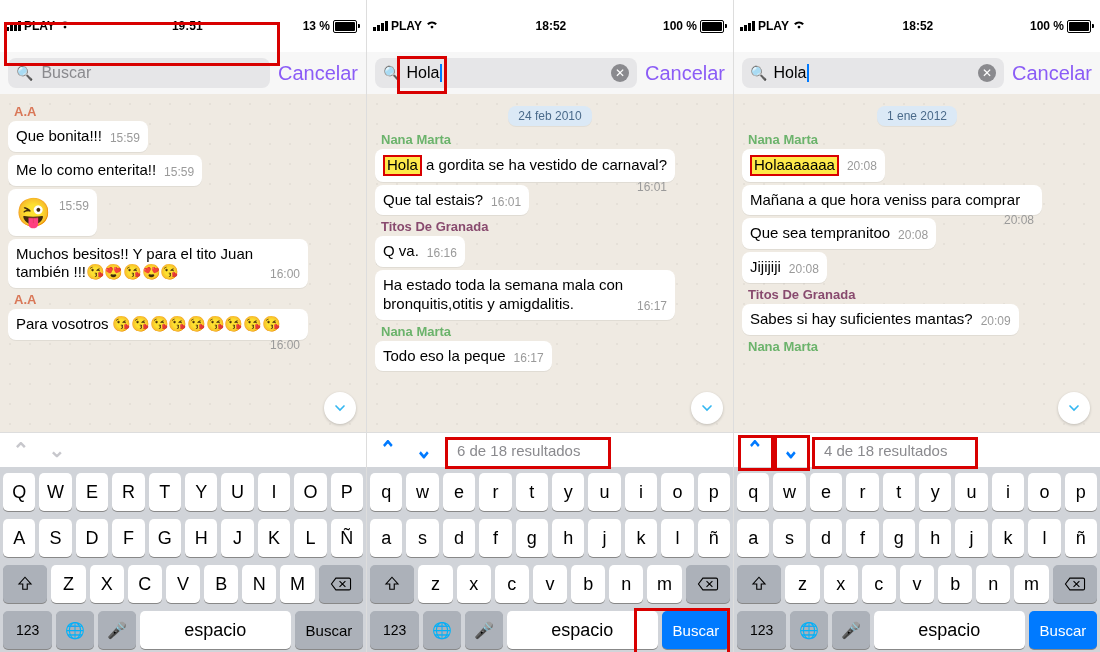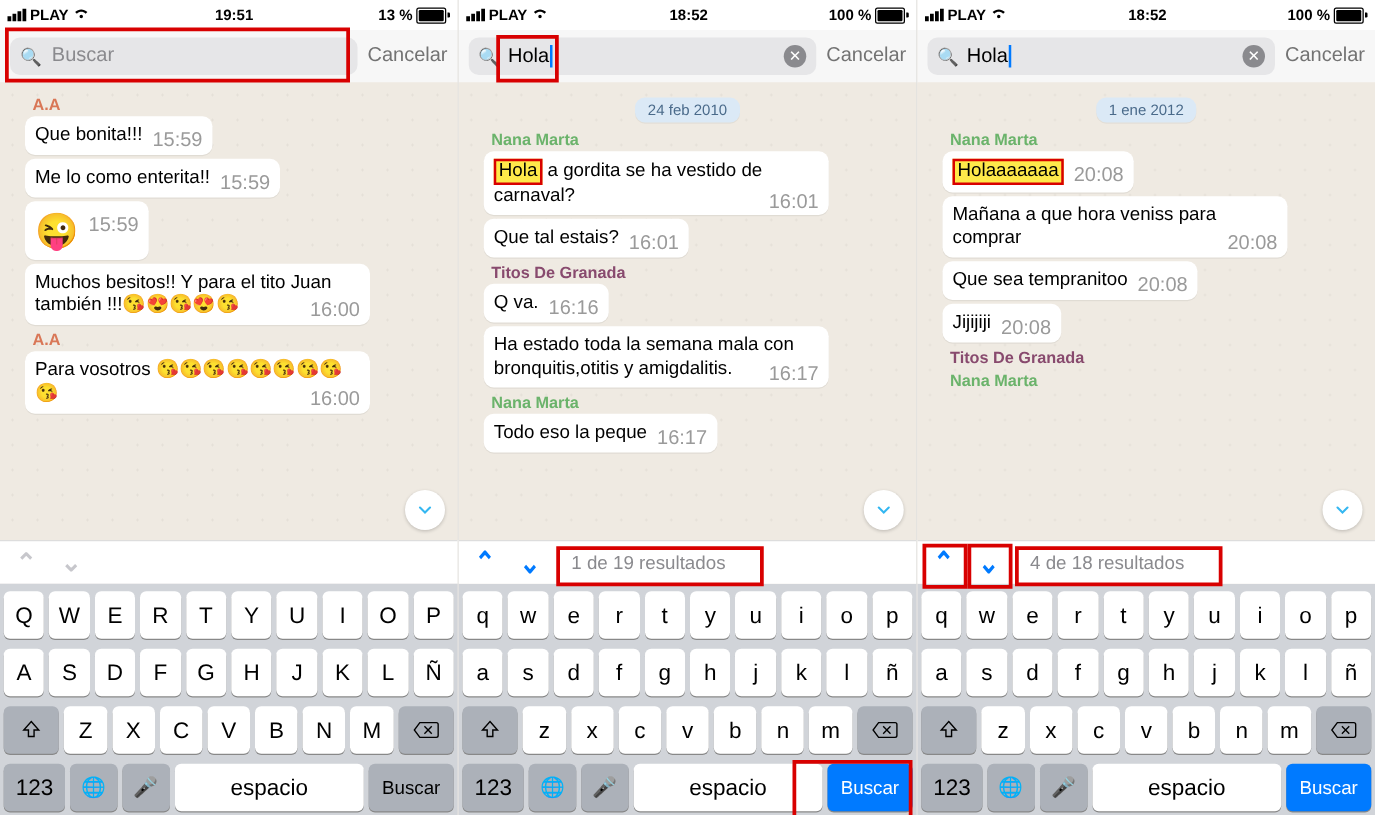--- a/index.html
+++ b/index.html
@@ -1,59 +1,59 @@
 <!DOCTYPE html>
 <html><head>
 <meta charset="utf-8">
 <style>
   html,body{margin:0;padding:0;font-family:-apple-system,Helvetica,Arial,sans-serif;background:#fff;width:1100px;height:652px;overflow:hidden}
   .screens{display:flex;width:1100px;height:652px}
   .screen{width:366.66px;height:652px;position:relative;background:#efeae2;display:flex;flex-direction:column;border-right:1px solid #ddd}
   .screen:last-child{border-right:none}
-  .statusbar{height:20px;background:#fff;display:flex;align-items:center;justify-content:space-between;padding:2px 6px;font-size:12px;font-weight:600}
+  .statusbar{height:20px;background:#fff;display:flex;align-items:center;justify-content:space-between;padding:16px 6px;font-size:12px;font-weight:600}
   .sb-left,.sb-right{display:flex;align-items:center;gap:3px}
   .signal{display:inline-flex;gap:1px;align-items:flex-end}
   .signal span{width:3px;background:#000;display:inline-block}
   .signal span:nth-child(1){height:4px}.signal span:nth-child(2){height:6px}.signal span:nth-child(3){height:8px}.signal span:nth-child(4){height:10px}
   .wifi{width:14px;height:10px}
   .battery{display:inline-flex;align-items:center;gap:1px}
   .battery-body{width:22px;height:11px;border:1px solid #000;border-radius:2px;position:relative}
   .battery-body::after{content:'';position:absolute;left:1px;top:1px;bottom:1px;right:1px;background:#000;border-radius:1px}
   .battery-tip{width:2px;height:4px;background:#000;border-radius:0 1px 1px 0}
   .searchbar{height:42px;background:#f7f7f7;display:flex;align-items:center;padding:0 8px;gap:8px}
   .search-field{flex:1;height:30px;background:#e6e6e8;border-radius:8px;display:flex;align-items:center;padding:0 8px;gap:6px;position:relative}
   .search-field input{border:none;background:transparent;outline:none;font-size:16px;flex:1;color:#000}
   .search-field input::placeholder{color:#8a8a8e}
   .mag{color:#8a8a8e;font-size:14px}
   .clear-btn{width:18px;height:18px;border-radius:50%;background:#8a8a8e;color:#fff;display:flex;align-items:center;justify-content:center;font-size:12px;cursor:pointer}
-  .cancel{color:#737373;font-size:16px}
-  .chat{flex:1;overflow:hidden;padding:6px 20px;position:relative;background:#efeae2;background-image:radial-gradient(#e5e0d8 1px,transparent 1px);background-size:20px 20px}
+  .cancel{color:#8b5cf6;font-size:20px}
+  .chat{flex:1;overflow:hidden;padding:6px 8px;position:relative;background:#efeae2;background-image:radial-gradient(#e5e0d8 1px,transparent 1px);background-size:20px 20px}
   .date-pill{margin:6px auto;background:#dbe9f6;color:#4a6a8a;font-size:12px;padding:3px 10px;border-radius:8px;width:fit-content;box-shadow:0 1px 0 rgba(0,0,0,.05)}
   .sender{font-size:13px;font-weight:600;margin:4px 0 2px 6px}
   .sender.aa{color:#d97757}
   .sender.zaida{color:#d33}
   .sender.nana{color:#6bb36b}
   .sender.titos{color:#884a6e}
   .bubble{background:#fff;border-radius:8px;padding:6px 8px;margin:2px 50px 3px 0;box-shadow:0 1px 0 rgba(0,0,0,.06);position:relative;font-size:15px;line-height:1.25;width:fit-content;max-width:300px}
-  .bubble .ts{color:#9a9a9a;font-size:16px;margin-left:8px;position:relative;top:4px;float:right}
+  .bubble .ts{color:#9a9a9a;font-size:12px;margin-left:8px;position:relative;top:4px;float:right}
   .hl{background:#ffe94a;border:2px solid #d80000;padding:0 2px;display:inline-block;line-height:1.1}
   .scroll-fab{position:absolute;right:10px;bottom:8px;width:32px;height:32px;border-radius:50%;background:#fff;box-shadow:0 1px 3px rgba(0,0,0,.2);display:flex;align-items:center;justify-content:center;color:#34b7f1;font-size:16px}
   .results-bar{height:34px;background:#fff;border-top:1px solid #ddd;display:flex;align-items:center;padding:0 10px;gap:14px}
   .results-bar .nav{color:#007aff;font-size:20px;font-weight:600;cursor:pointer;width:22px;text-align:center}
   .results-bar .nav.dis{color:#c7c7cc}
   .results-count{color:#8a8a8e;font-size:15px;margin-left:8px}
   .keyboard{background:#d1d4d9;padding:6px 3px 3px;display:flex;flex-direction:column;gap:8px}
   .krow{display:flex;gap:4px;justify-content:center}
   .key{background:#fff;border-radius:5px;box-shadow:0 1px 0 #888;height:38px;display:flex;align-items:center;justify-content:center;font-size:18px;flex:1;cursor:pointer;min-width:0}
   .key.fn{background:#acb1b9;font-size:14px}
   .key.shift,.key.del{flex:1.3;background:#acb1b9}
   .key.space{flex:4}
   .key.search{background:#acb1b9;color:#000;flex:1.8;font-size:15px}
   .key.search.active{background:#007aff;color:#fff}
-  .key.num{flex:1.3;font-size:18px}
+  .key.num{flex:1.3;font-size:14px}
   .key.emoji,.key.mic{flex:1;font-size:16px}
   .redbox{position:absolute;border:3px solid #d80000;pointer-events:none;z-index:5}
   .cursor{display:inline-block;width:2px;height:18px;background:#007aff;vertical-align:middle;margin-left:1px}
   .emoji{font-size:28px}
 </style>
 </head>
 <body>
 
 <div class="screens" id="root">
     <div class="screen" style="position: relative;">
@@ -205,21 +205,21 @@
         <div class="bubble">Todo eso la peque<span class="ts">16:17</span></div>
         <div class="scroll-fab">
           <svg width="16" height="16" viewBox="0 0 24 24">
             <path d="M6 9l6 6 6-6" fill="none" stroke="#34b7f1" stroke-width="2.5" stroke-linecap="round"></path>
           </svg>
         </div>
       </div>
       <div class="results-bar" style="position: relative;">
         <span class="nav" style="transform: scaleY(1.2);">⌃</span>
         <span class="nav" style="transform: scaleY(1.2);">⌄</span>
-        <span class="results-count">1 de 19 resultados</span>
+        <span class="results-count">6 de 18 resultados</span>
         <div class="redbox" style="left: 78px; top: 4px; width: 160px; height: 26px;"></div>
       </div>
       <div class="keyboard">
         <div class="krow">
           <div class="key">q</div>
           <div class="key">w</div>
           <div class="key">e</div>
           <div class="key">r</div>
           <div class="key">t</div>
           <div class="key">y</div>
@@ -303,20 +303,21 @@
         <span class="cancel">Cancelar</span>
       </div>
       <div class="chat">
         <div class="date-pill">1 ene 2012</div>
         <div class="sender nana">Nana Marta</div>
         <div class="bubble"><span class="hl">Holaaaaaaa</span><span class="ts">20:08</span></div>
         <div class="bubble">Mañana a que hora veniss para comprar<span class="ts">20:08</span></div>
         <div class="bubble">Que sea tempranitoo<span class="ts">20:08</span></div>
         <div class="bubble">Jijijiji<span class="ts">20:08</span></div>
         <div class="sender titos">Titos De Granada</div>
+        <div class="bubble">Sabes si hay suficientes mantas?<span class="ts">20:09</span></div>
         <div class="sender nana">Nana Marta</div>
         <div class="scroll-fab">
           <svg width="16" height="16" viewBox="0 0 24 24">
             <path d="M6 9l6 6 6-6" fill="none" stroke="#34b7f1" stroke-width="2.5" stroke-linecap="round"></path>
           </svg>
         </div>
       </div>
       <div class="results-bar" style="position: relative;">
         <span class="nav" style="transform: scaleY(1.2);">⌃</span>
         <span class="nav" style="transform: scaleY(1.2);">⌄</span>

